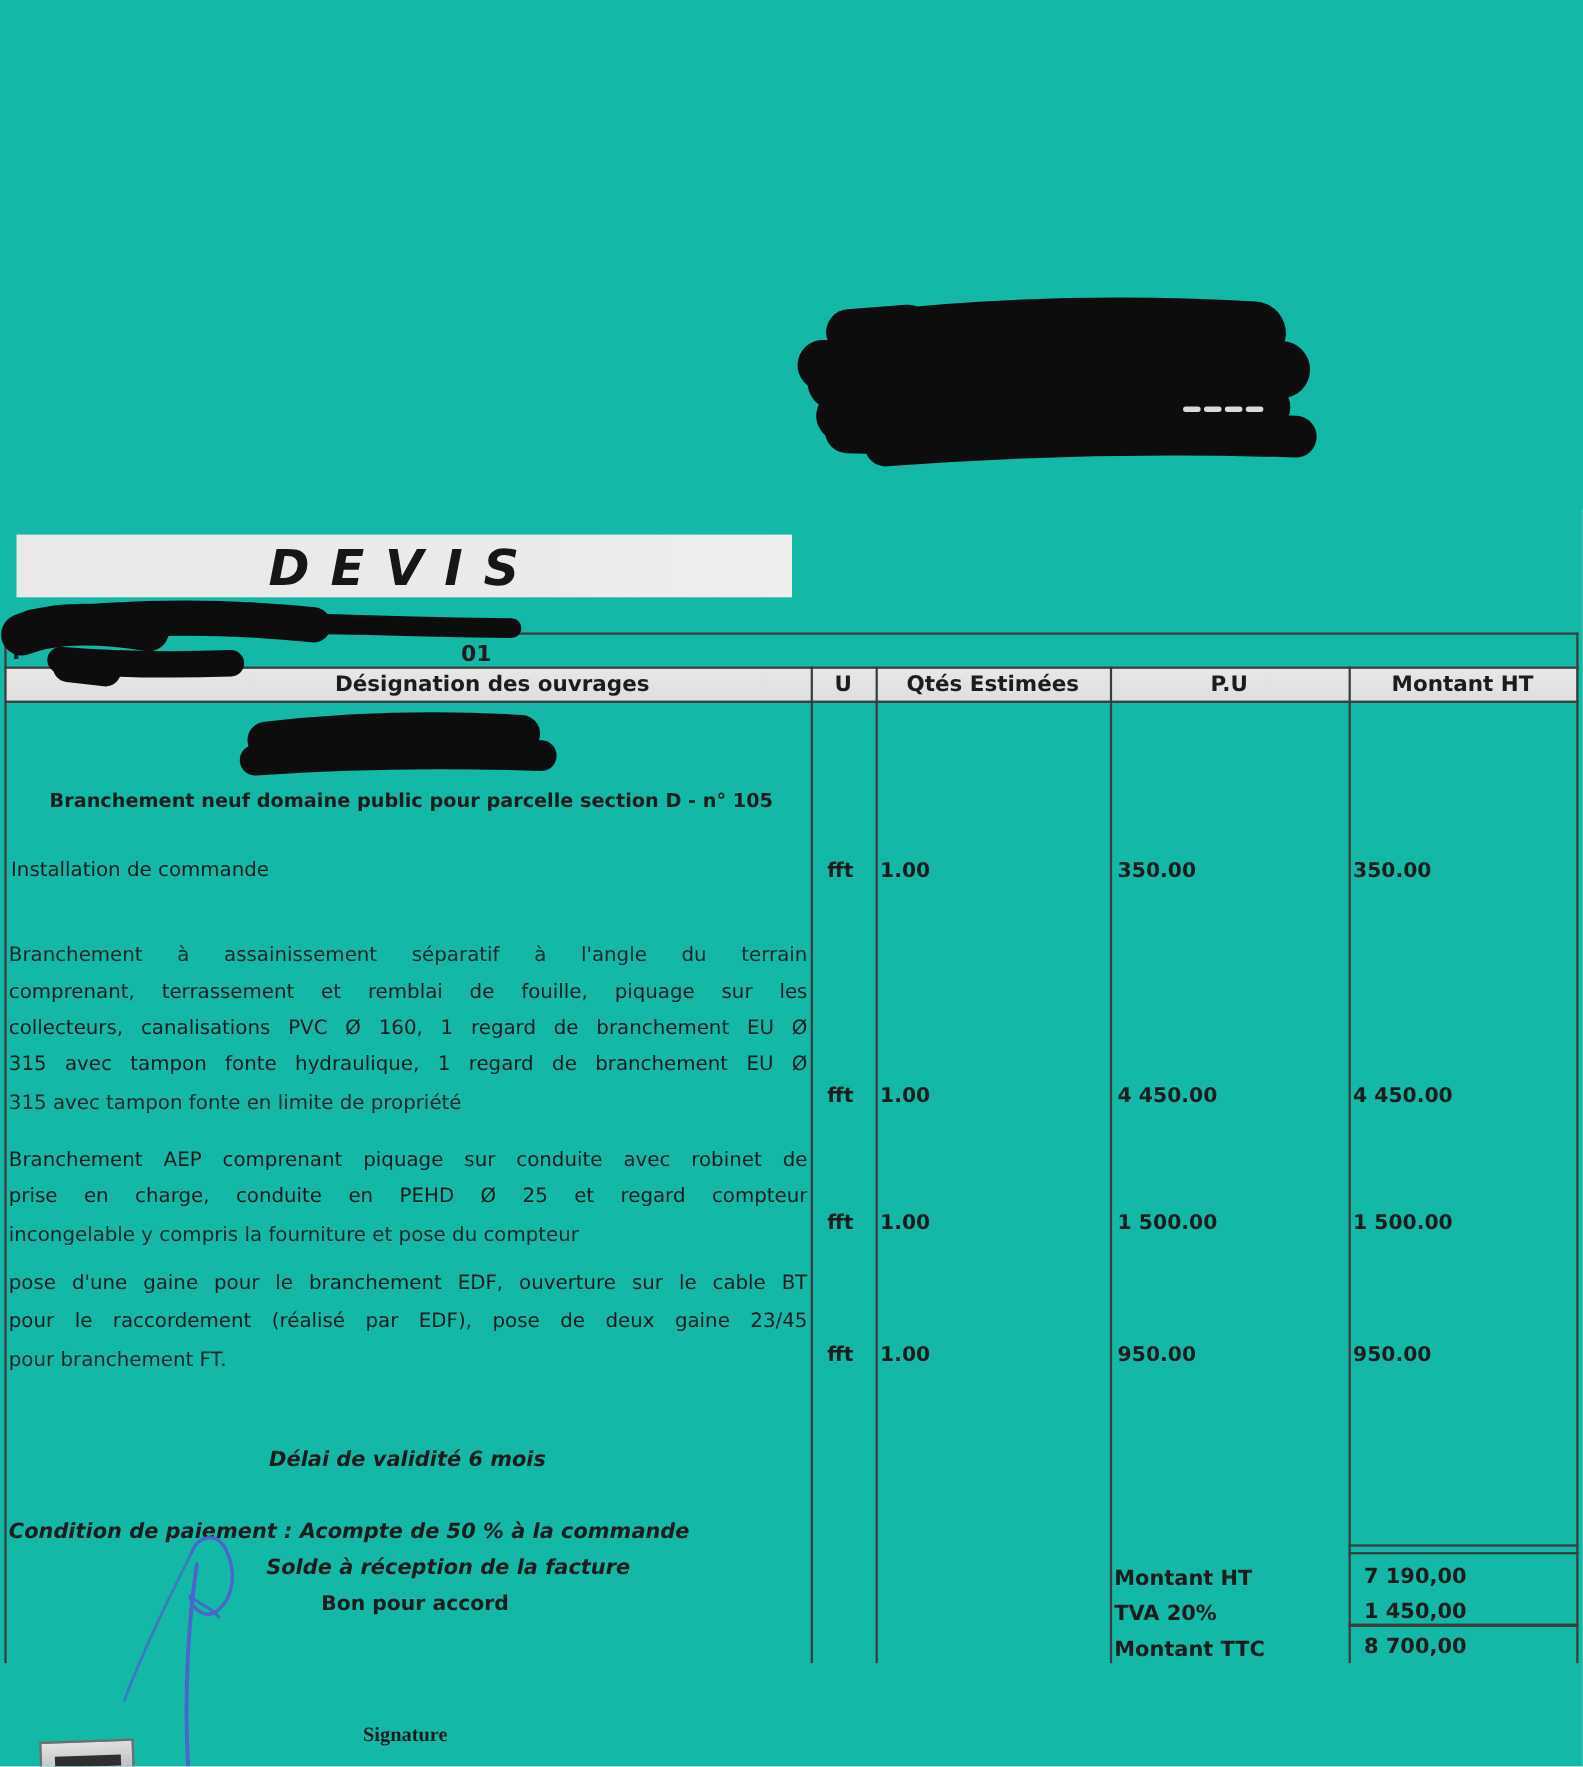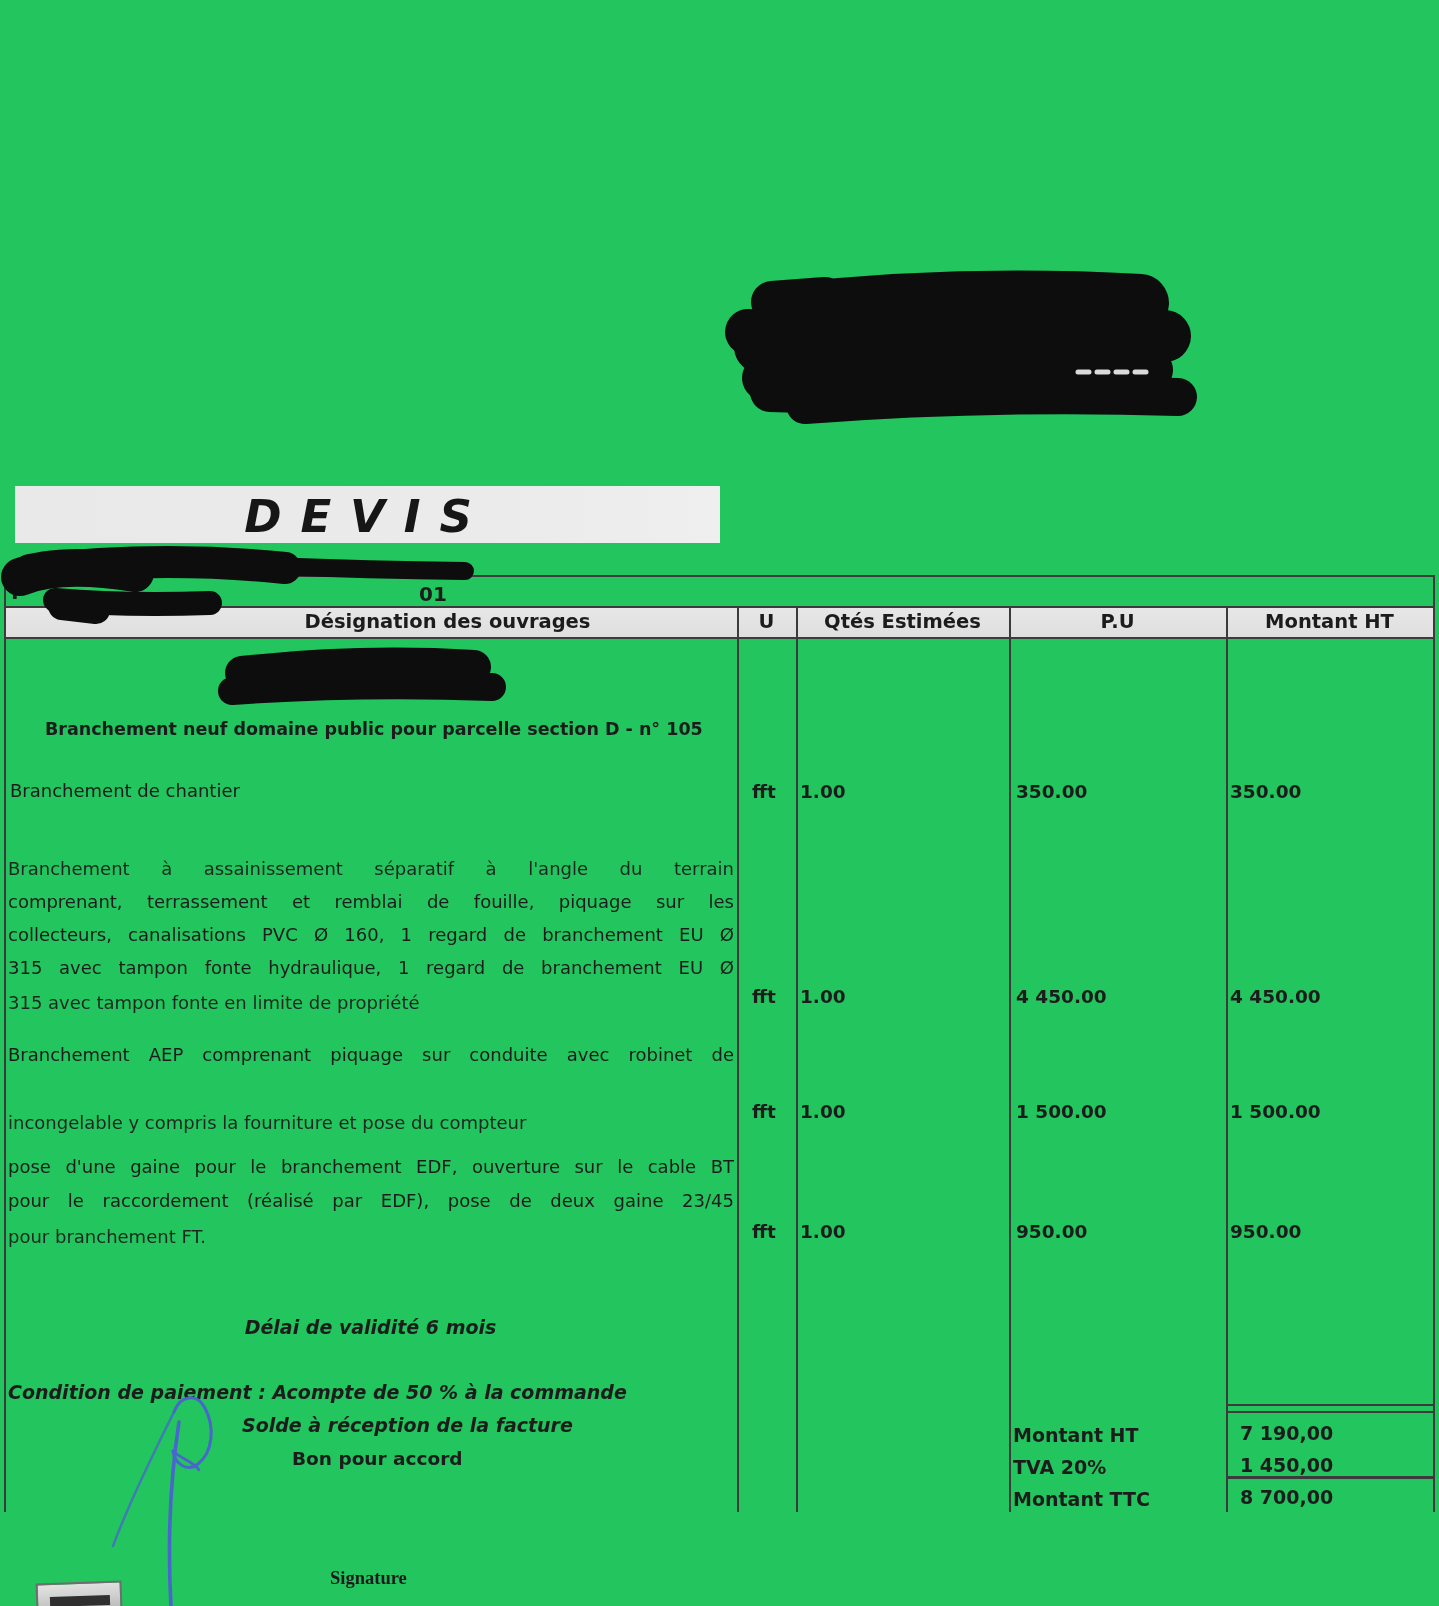--- a/index.html
+++ b/index.html
@@ -1,17 +1,17 @@
 <!DOCTYPE html>
 <html><head>
 <meta charset="utf-8">
 <style>
   html,body { margin:0; padding:0; background:#fff; }
   .page {
-    position:relative; width:1439px; height:1606px; background:#22c55e;
+    position:relative; width:1439px; height:1606px; background:#14b8a6;
     font-family:"DejaVu Sans", sans-serif; color:#1c1c1c; overflow:hidden;
   }
   .t  { position:absolute; white-space:nowrap; font-size:18px; font-weight:500; line-height:1.2; }
   .b  { font-weight:700; }
   .i  { font-style:italic; }
   .c  { text-align:center; }
   .r  { text-align:left; }
   .num{ font-size:18.5px; font-weight:600; }
   .hdr{ position:absolute; top:610px; font-size:19.5px; font-weight:700; text-align:center; white-space:nowrap; }
   .pline {
@@ -65,37 +65,38 @@
   <div class="hl" style="left:1226px; top:1476px; width:209px; height:3px;"></div>
 
   <div class="hdr" style="left:4px; width:887px;">Désignation des ouvrages</div>
   <div class="hdr" style="left:737px; width:59px;">U</div>
   <div class="hdr" style="left:796px; width:213px;">Qtés Estimées</div>
   <div class="hdr" style="left:1009px; width:217px;">P.U</div>
   <div class="hdr" style="left:1226px; width:207px;">Montant HT</div>
 
   <div class="t b" style="left:45px; top:719px; font-size:17.5px;">Branchement neuf domaine public pour parcelle section D - n° 105</div>
 
-  <div class="t" style="left:10px; top:780px;">Branchement de chantier</div>
+  <div class="t" style="left:10px; top:780px;">Installation de commande</div>
   <div class="t num c" style="left:737px; top:781px; width:54px;">fft</div>
   <div class="t num r" style="left:800px; top:781px; width:200px;">1.00</div>
   <div class="t num r" style="left:1016px; top:781px; width:202px;">350.00</div>
   <div class="t num r" style="left:1230px; top:781px; width:196px;">350.00</div>
 
   <div class="pline jst fz" style="top:858px;">Branchement à assainissement séparatif à l'angle du terrain</div>
   <div class="pline jst" style="top:891px;">comprenant, terrassement et remblai de fouille, piquage sur les</div>
   <div class="pline jst" style="top:924px;">collecteurs, canalisations PVC Ø 160, 1 regard de branchement EU Ø</div>
   <div class="pline jst" style="top:957px;">315 avec tampon fonte hydraulique, 1 regard de branchement EU Ø</div>
   <div class="pline fz" style="top:992px;">315 avec tampon fonte en limite de propriété</div>
   <div class="t num c" style="left:737px; top:986px; width:54px;">fft</div>
   <div class="t num r" style="left:800px; top:986px; width:200px;">1.00</div>
   <div class="t num r" style="left:1016px; top:986px; width:202px;">4 450.00</div>
   <div class="t num r" style="left:1230px; top:986px; width:196px;">4 450.00</div>
 
   <div class="pline jst" style="top:1044px;">Branchement AEP comprenant piquage sur conduite avec robinet de</div>
+  <div class="pline jst" style="top:1077px;">prise en charge, conduite en PEHD Ø 25 et regard compteur</div>
   <div class="pline fz" style="top:1112px;">incongelable y compris la fourniture et pose du compteur</div>
   <div class="t num c" style="left:737px; top:1101px; width:54px;">fft</div>
   <div class="t num r" style="left:800px; top:1101px; width:200px;">1.00</div>
   <div class="t num r" style="left:1016px; top:1101px; width:202px;">1 500.00</div>
   <div class="t num r" style="left:1230px; top:1101px; width:196px;">1 500.00</div>
 
   <div class="pline jst" style="top:1156px;">pose d'une gaine pour le branchement EDF, ouverture sur le cable BT</div>
   <div class="pline jst" style="top:1190px;">pour le raccordement (réalisé par EDF), pose de deux gaine 23/45</div>
   <div class="pline fz" style="top:1226px;">pour branchement FT.</div>
   <div class="t num c" style="left:737px; top:1221px; width:54px;">fft</div>

